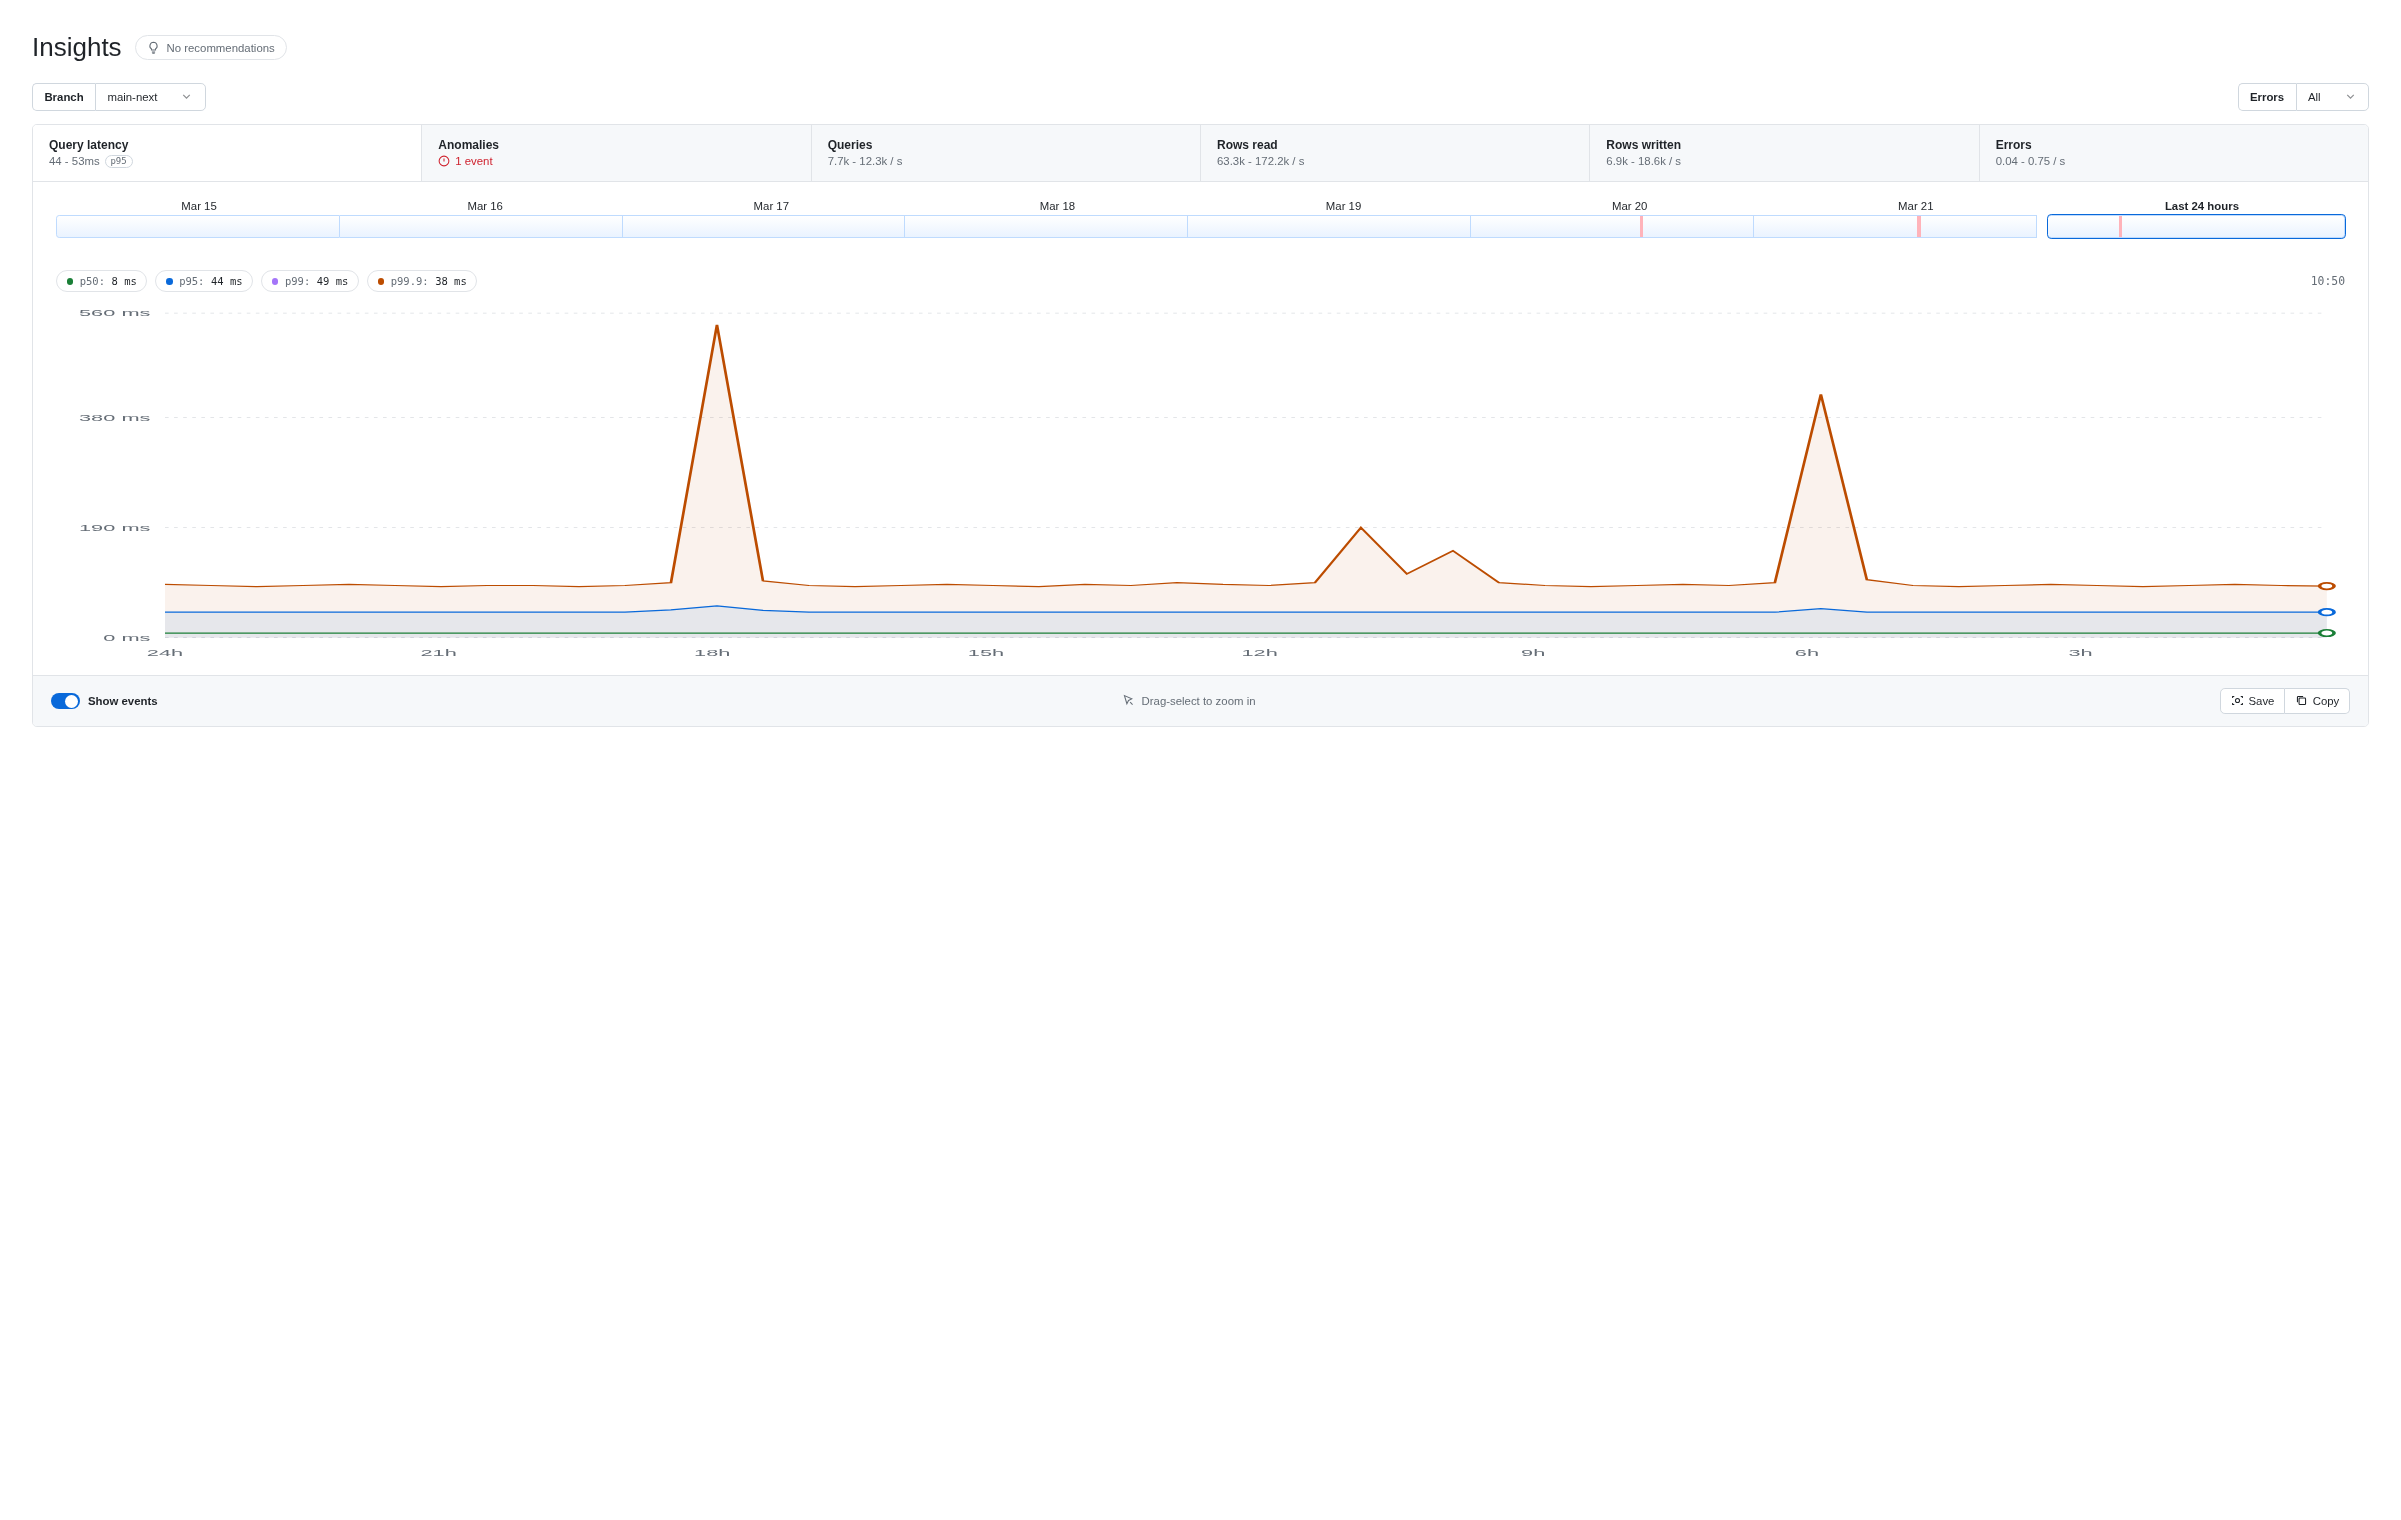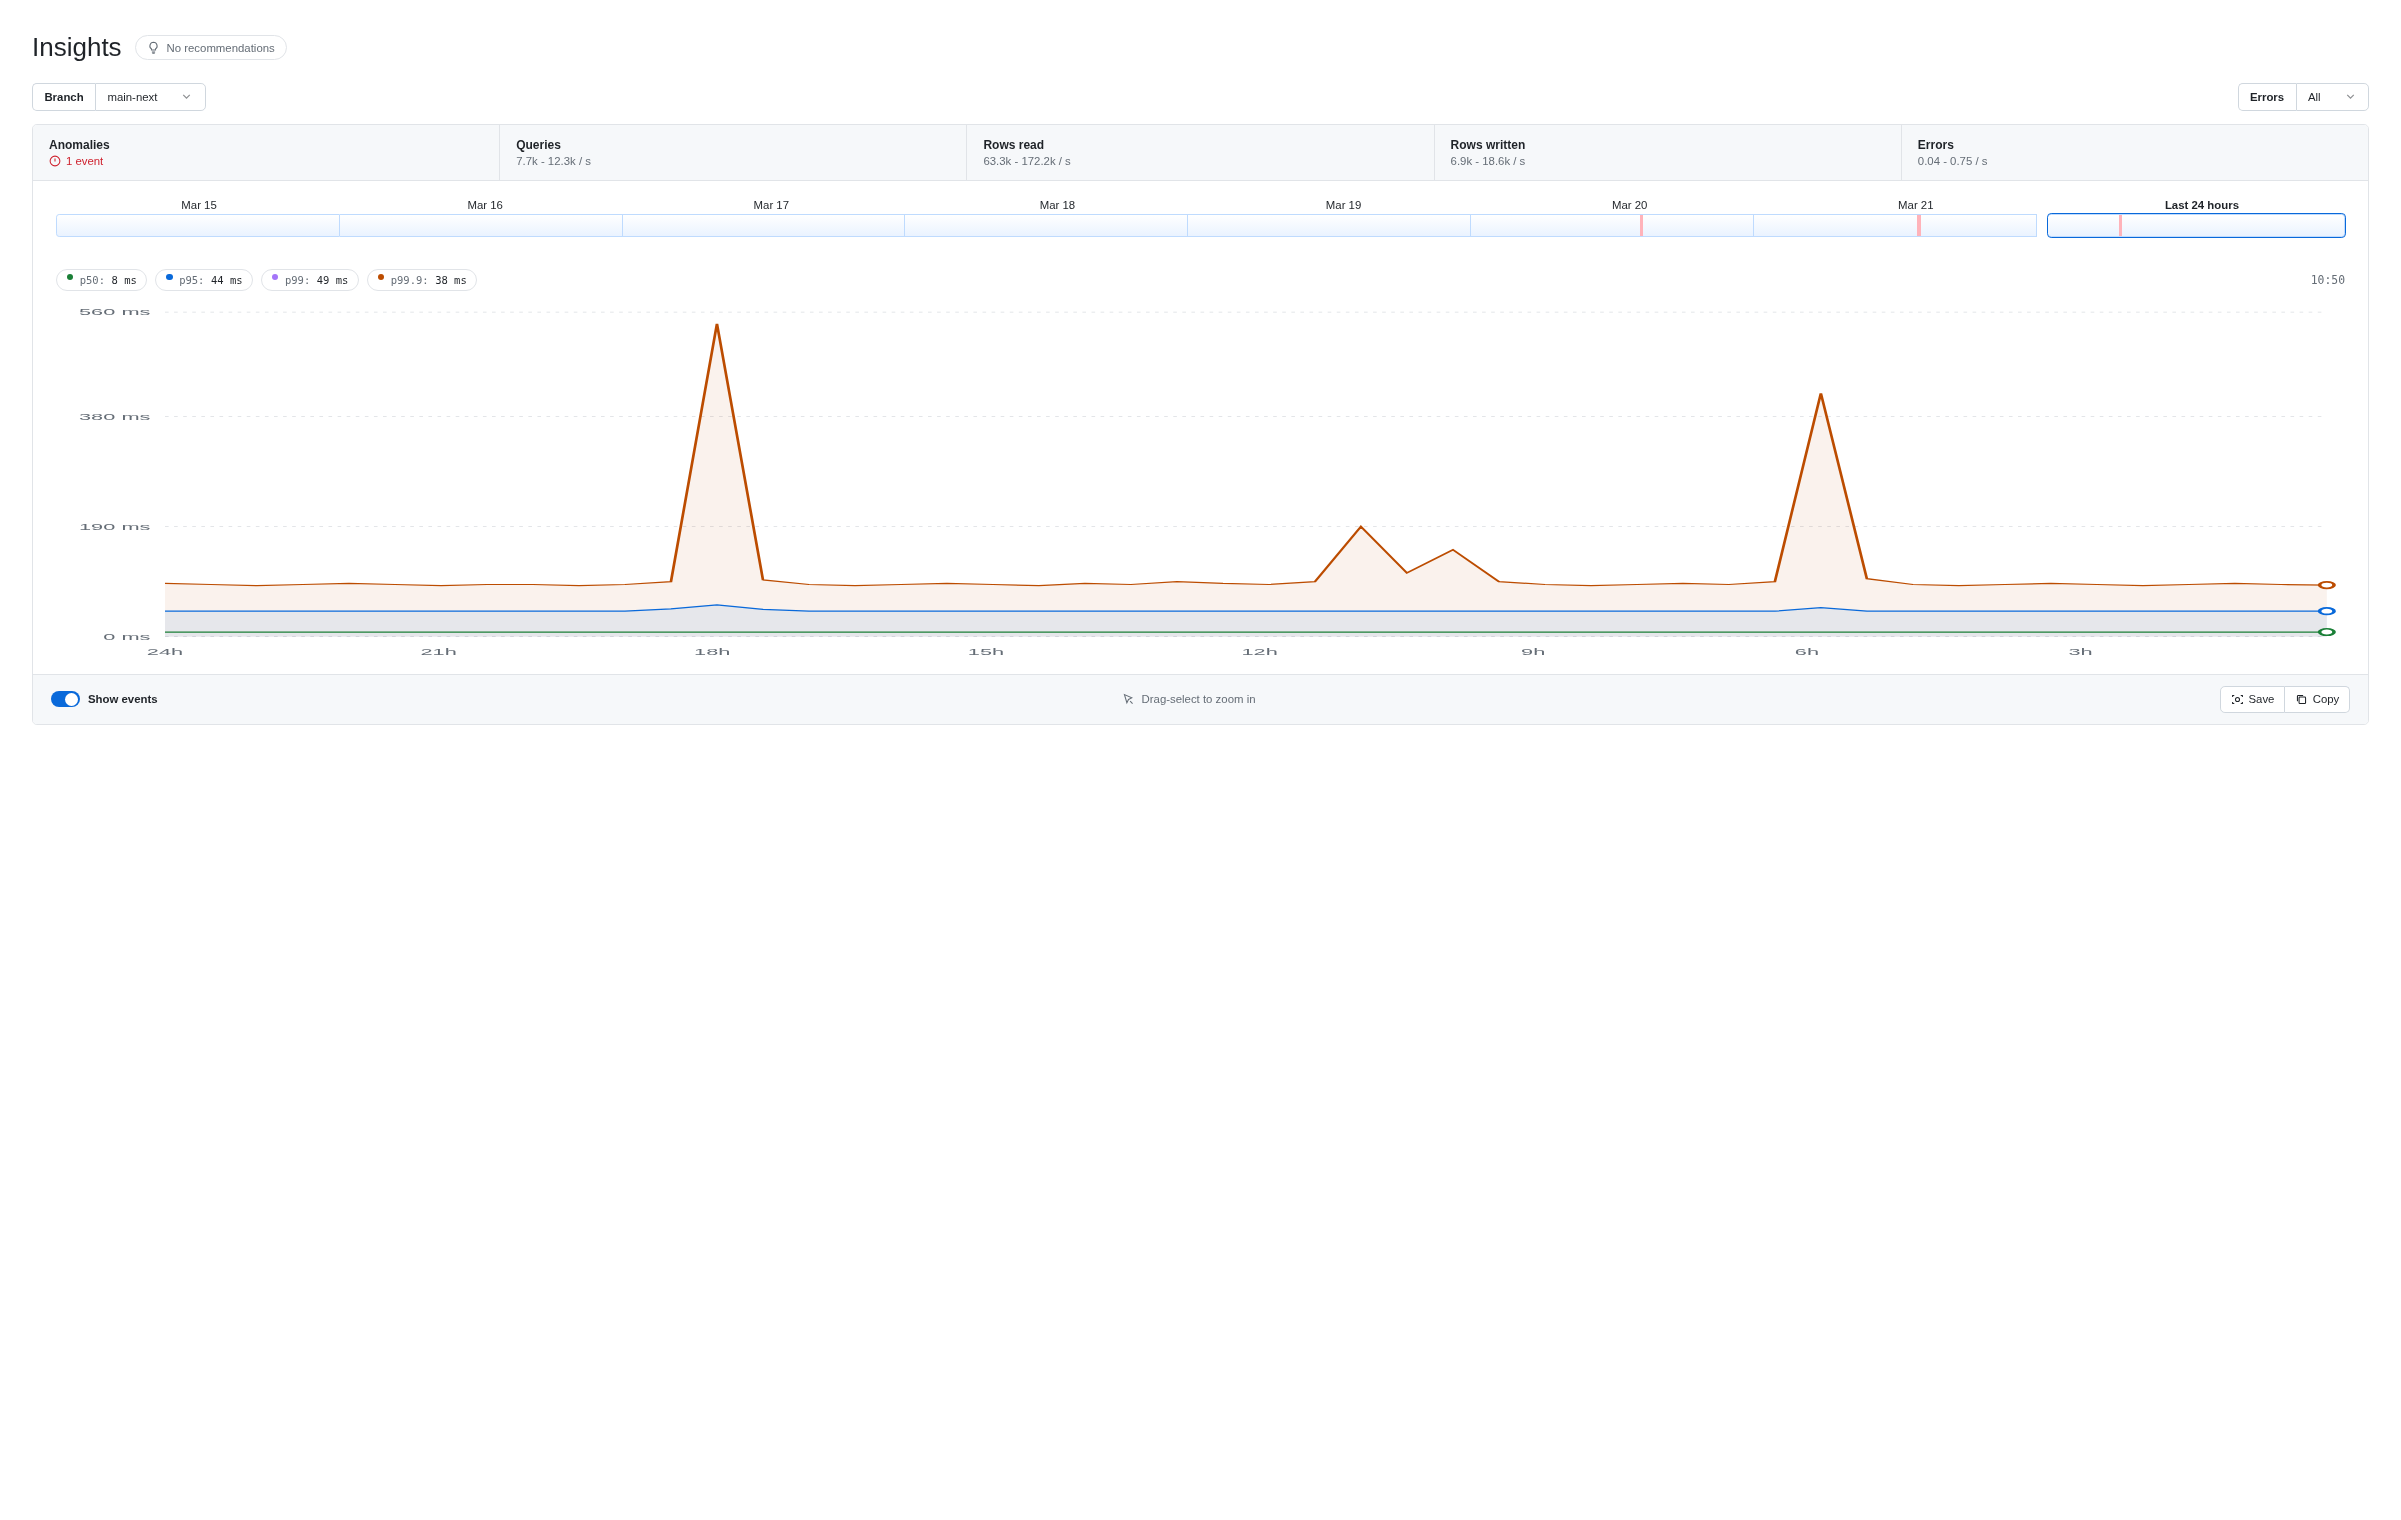--- a/index.html
+++ b/index.html
@@ -43,21 +43,21 @@
   .date-cell{flex:1;text-align:center;}
   .date-cell:last-child{font-weight:600;}
   .scrubber{display:flex;height:23px;gap:0;}
   .scrub-seg{flex:1;border:0.8px solid #bfdbfe;background:linear-gradient(#ffffff,#eaf3ff);position:relative;}
   .scrub-seg+.scrub-seg{border-left:none;}
   .scrub-seg:first-child{border-radius:3.2px 0 0 3.2px;}
   .scrub-seg.sel{outline:1.6px solid var(--blue);outline-offset:-0.8px;border-radius:3.2px;margin-left:11.4px;flex:1.05;}
   .scrub-mark{position:absolute;top:0;bottom:0;width:3.2px;background:#ffb3ba;}
   .legend{display:flex;justify-content:space-between;align-items:center;padding:16px 23px 4.9px;}
   .legend-pills{display:flex;gap:8px;}
-  .lp{display:flex;align-items:flex-start;gap:6.5px;border:0.8px solid var(--border);border-radius:810px;padding:4px 9.7px;font-size:10.5px;}
+  .lp{display:flex;align-items:center;gap:6.5px;border:0.8px solid var(--border);border-radius:810px;padding:4px 9.7px;font-size:10.5px;}
   .dot{width:6.5px;height:6.5px;border-radius:50%;}
   .lp .lbl{color:var(--muted);font-family:ui-monospace,monospace;}
   .lp .val{font-family:ui-monospace,monospace;}
   .ts{font-family:ui-monospace,monospace;color:var(--muted);font-size:11.4px;}
   .chart-wrap{padding:8px 23px 13px;}
   svg.chart{width:100%;height:357px;display:block;}
   .grid-line{stroke:#dadde1;stroke-width:1;stroke-dasharray:2 3;}
   .axis-lbl{fill:var(--muted);font-size:12px;}
   .line-p999{stroke:var(--red-line);stroke-width:1.5;fill:none;}
   .area-p999{fill:#bc4c0012;}
@@ -107,20 +107,27 @@
       <svg class="ic chev" viewBox="0 0 16 16">
           <path d="M4 6l4 4 4-4" fill="none" stroke="currentColor" stroke-width="1.5"></path>
         </svg>
     </div>
   </div>
 </div>
 
 <div class="panel">
 
   <div class="tabs">
+    <div class="tab active">
+      <div class="tab-title">Query latency</div>
+      <div class="tab-sub">
+        <span>44 - 53ms</span>
+        <span class="badge">p95</span>
+      </div>
+    </div>
     <div class="tab">
       <div class="tab-title">Anomalies</div>
       <div class="tab-sub red">
         <svg class="alert-icon" viewBox="0 0 16 16" fill="none" stroke="currentColor" stroke-width="1.4">
             <circle cx="8" cy="8" r="6.5"></circle>
             <path d="M8 4.5v4M8 11h.01"></path>
           </svg>
         <span>1 event</span>
       </div>
     </div>

